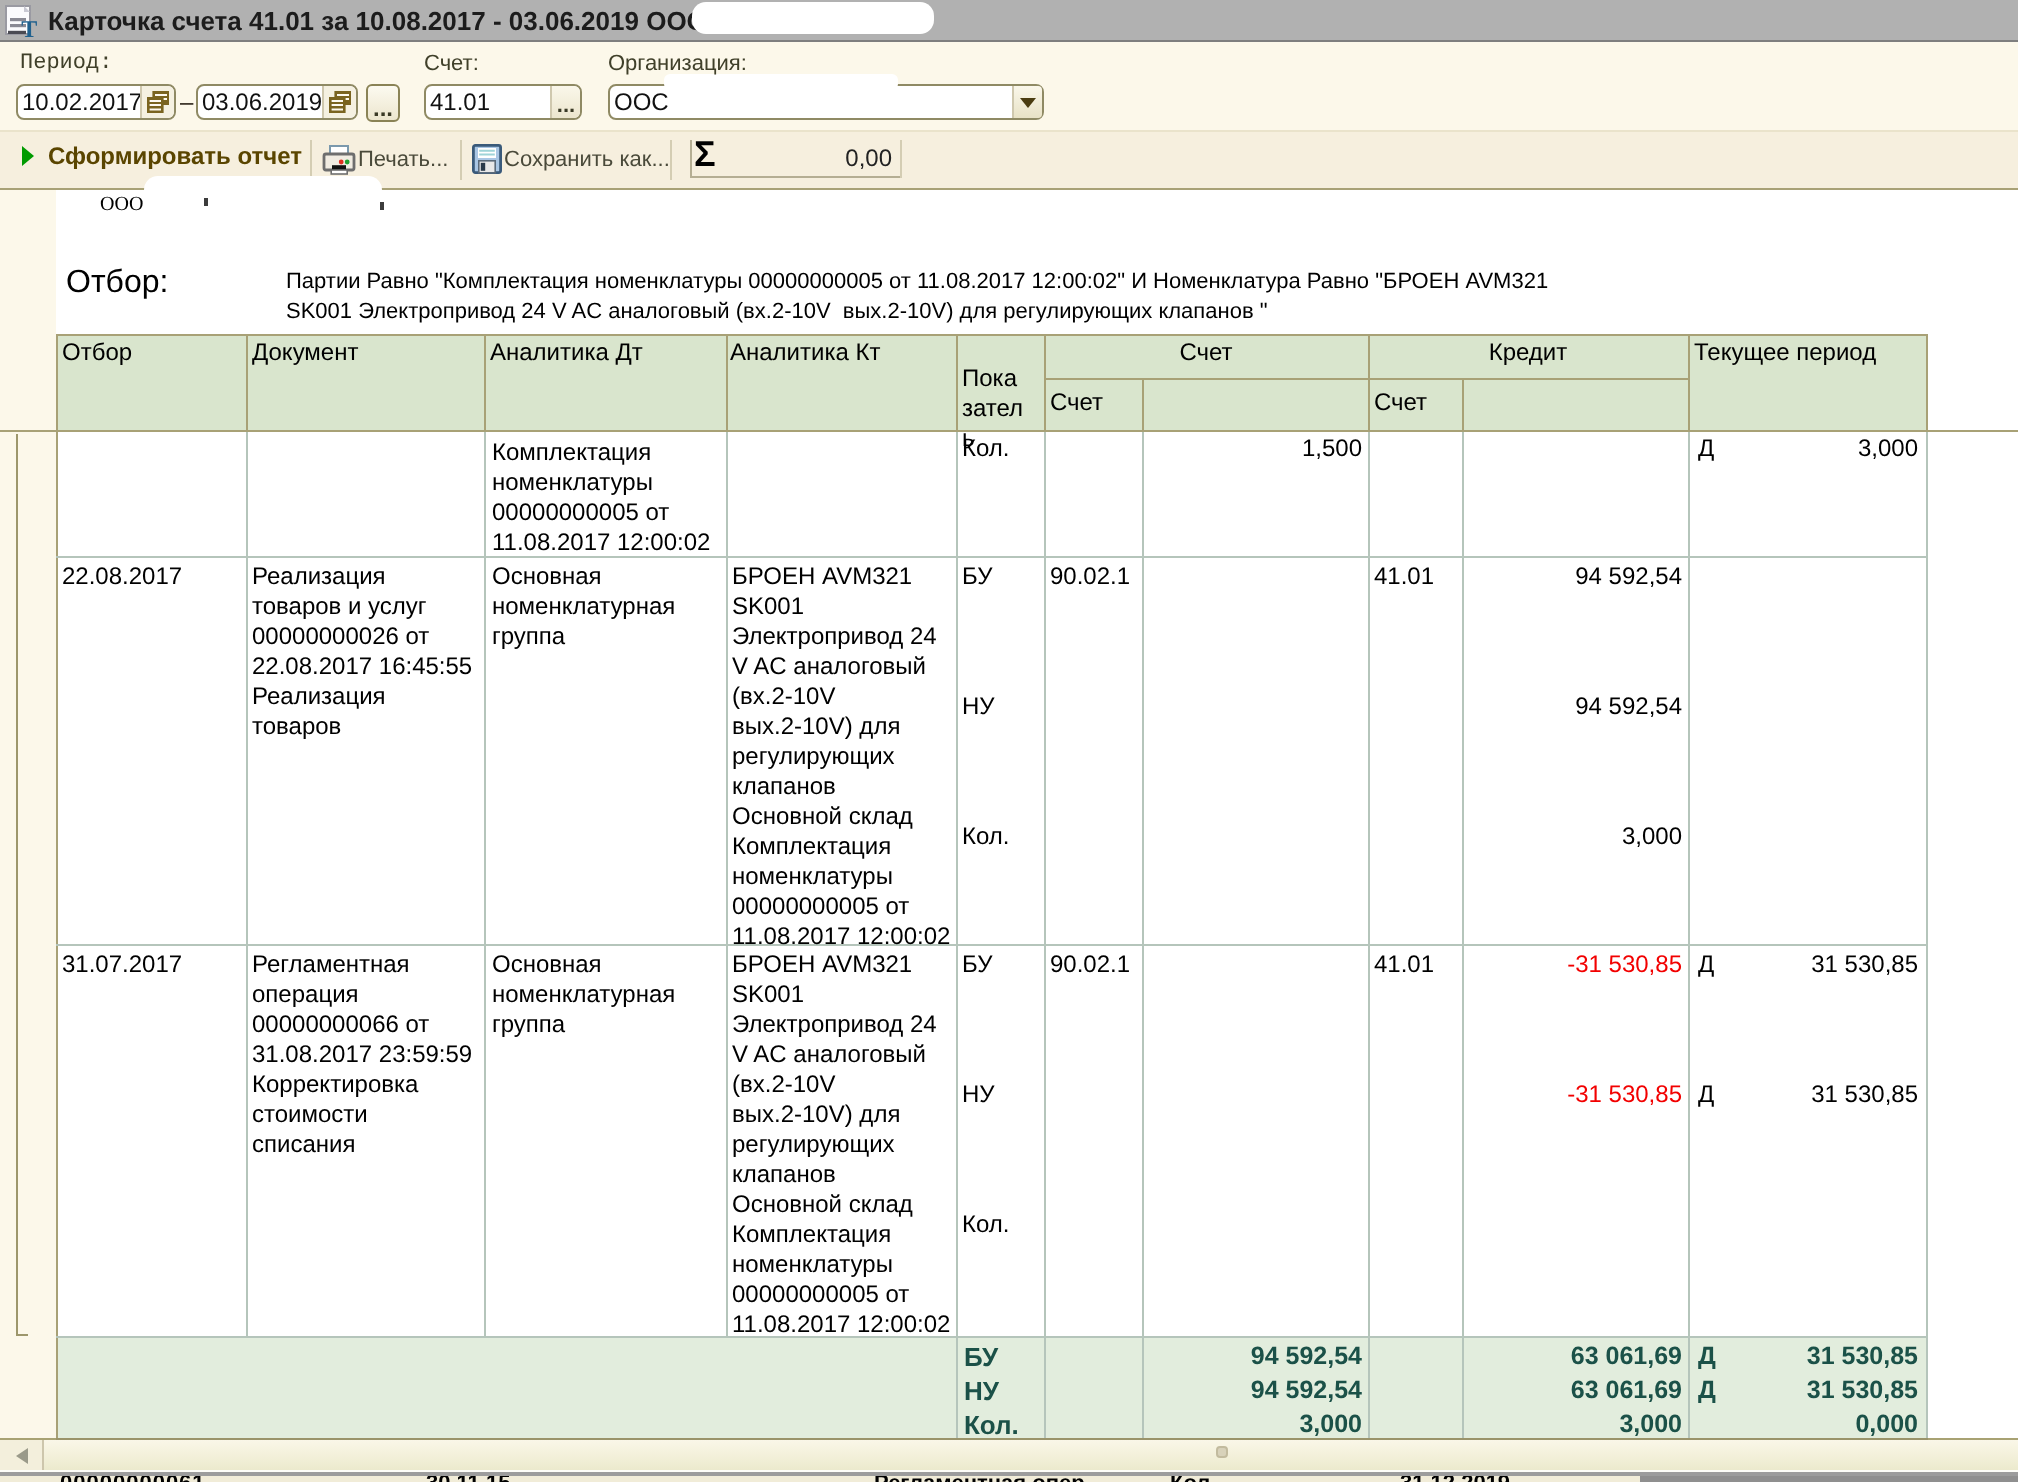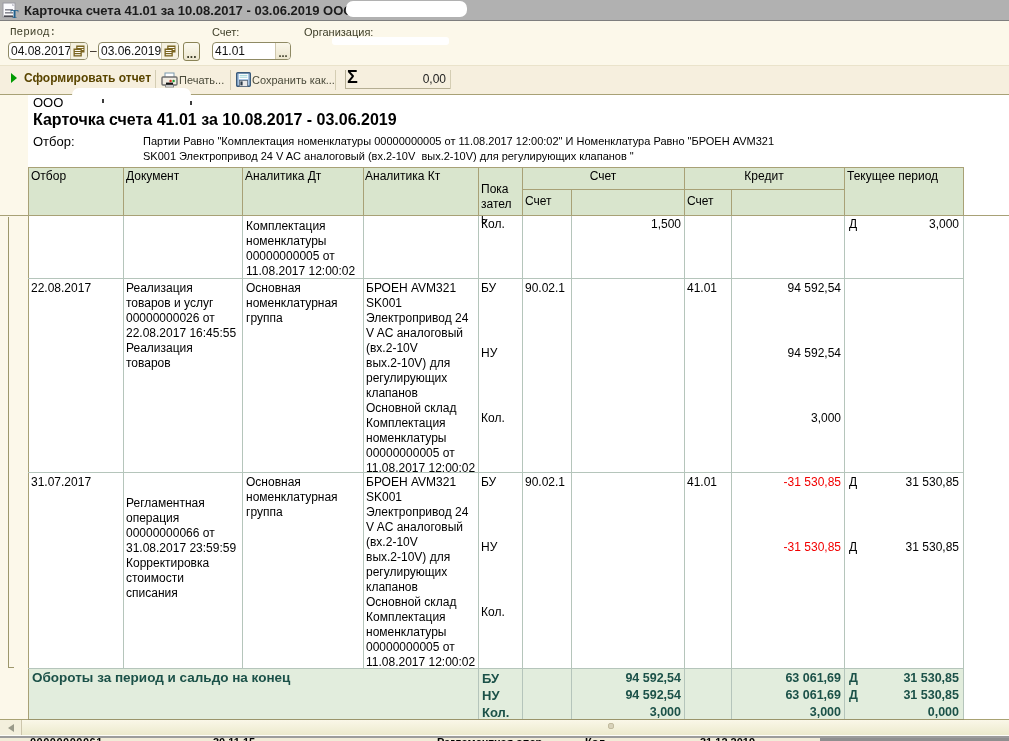--- a/index.html
+++ b/index.html
@@ -31,21 +31,21 @@
  <text x="8.6" y="16.4" font-family="Liberation Serif,serif" font-size="12" font-weight="bold" fill="#20618e">T</text>
 </svg>
 <div class="t" style="left:24px;top:3px;font-weight:bold;font-size:13px;color:#1c1c1c;">Карточка счета 41.01 за 10.08.2017 - 03.06.2019 ООО</div>
 <div class="ab" style="left:346px;top:1px;width:121px;height:16px;background:#fff;border-radius:7px;"></div>
 
 <div class="t" style="left:10px;top:25px;color:#40402a;font-size:11px;z-index:3;font-family:Liberation Mono, monospace;">Период:</div>
 <div class="t" style="left:212px;top:25px;color:#40402a;font-size:11px;z-index:3;">Счет:</div>
 <div class="t" style="left:304px;top:25px;color:#40402a;font-size:11px;z-index:3;">Организация:</div>
 
 <div class="fld" style="left:8px;width:78px;">
-      <span class="tx">04.08.2017</span>
+      <span class="tx">10.02.2017</span>
  <span class="ab" style="right:0;top:0;width:16px;height:16px;background:#f5f1e1;border-left:1px solid #cfc8ae;border-radius:0 3px 3px 0;">
  <svg width="12" height="12" style="position:absolute;left:2px;top:2px;" viewBox="0 0 12 12">
  <rect x="3.2" y="0.5" width="8.3" height="7" fill="#7a6420"></rect>
  <path d="M4.5 2.5 H10.5 M4.5 4.5 H10.5" stroke="#fdfaf0" stroke-width="1"></path>
  <rect x="0.5" y="3.5" width="8.3" height="8" fill="#7a6420"></rect>
  <path d="M1.8 5.5 H7.5 M1.8 7.5 H7.5 M1.8 9.7 H7.5" stroke="#fdfaf0" stroke-width="1"></path>
         </svg>
       </span>
     </div>
 <div class="t" style="left:90px;top:44px;color:#2a2218;">–</div>
@@ -57,20 +57,26 @@
  <path d="M4.5 2.5 H10.5 M4.5 4.5 H10.5" stroke="#fdfaf0" stroke-width="1"></path>
  <rect x="0.5" y="3.5" width="8.3" height="8" fill="#7a6420"></rect>
  <path d="M1.8 5.5 H7.5 M1.8 7.5 H7.5 M1.8 9.7 H7.5" stroke="#fdfaf0" stroke-width="1"></path>
         </svg>
       </span>
     </div>
 <div class="btn3" style="left:183px;top:42px;width:15px;height:17px;line-height:23px;background:linear-gradient(#fcfaf0,#ece6ce);border-color:#8a8356;color:#3a3a26;font-weight:bold;">...</div>
 <div class="fld" style="left:212px;width:77px;">
       <span class="tx">41.01</span>
  <span class="ab" style="right:0;top:0;width:14px;height:16px;background:linear-gradient(#faf7ea,#ece6ce);border-left:1px solid #cfc8ae;border-radius:0 3px 3px 0;color:#3a3a26;font-size:11px;font-weight:bold;text-align:center;line-height:21px;">...</span>
+    </div>
+<div class="fld" style="left:304px;width:216px;">
+      <span class="tx">ООС</span>
+ <span class="ab" style="right:0;top:0;width:14px;height:16px;background:linear-gradient(#faf7ea,#e8e2c6);border-left:1px solid #cfc8ae;border-radius:0 2px 2px 0;">
+  <span class="ab" style="left:3px;top:6px;width:0;height:0;border-left:4px solid transparent;border-right:4px solid transparent;border-top:5px solid #4a3c10;"></span>
+      </span>
     </div>
 <div class="ab" style="left:332px;top:37px;width:117px;height:8px;background:#fff;border-radius:3px;"></div>
 
 <div class="ab" style="left:0;top:66px;width:1009px;height:28px;background:#f6efde;"></div>
 <div class="hl" style="left:0;top:65px;width:1009px;background:#eae3cb;"></div>
 <div class="ab" style="left:11px;top:73px;width:0;height:0;border-left:6px solid #009a00;border-top:5.5px solid transparent;border-bottom:5.5px solid transparent;"></div>
 <div class="t" style="left:24px;top:71px;font-weight:bold;font-size:12px;color:#5a4500;">Сформировать отчет</div>
 <div class="sep" style="left:155px;"></div>
 <svg class="ab" style="left:161px;top:72px;" width="17" height="16" viewBox="0 0 17 16">
  <rect x="4" y="1" width="9" height="6" fill="#fff" stroke="#7b99ad" stroke-width="1"></rect>
@@ -94,25 +100,24 @@
 <div class="vl" style="left:345px;top:70px;height:19px;background:#b5ae93;"></div>
 <div class="hl" style="left:345px;top:88px;width:105px;background:#b5ae93;"></div>
 <div class="vl" style="left:450px;top:70px;height:19px;background:#d4cdb3;"></div>
 <div class="t" style="left:347px;top:70px;font-size:18px;font-weight:bold;color:#000;">Σ</div>
 <div class="t r" style="left:360px;top:72px;width:86px;color:#222;">0,00</div>
 <div class="hl" style="left:0;top:94px;width:1009px;background:#a8a176;"></div>
 
 <div class="ab" style="left:28px;top:95px;width:981px;height:624px;background:#fff;"></div>
 <div class="ab" style="left:72px;top:88px;width:119px;height:16px;background:#fff;border-radius:7px;"></div>
 
-<div class="t" style="left:33px;top:95px;font-size:13px;">ООО</div>
+<div class="t" style="left:50px;top:95px;font-size:10px;font-family:Liberation Serif, serif;">ООО</div>
 <div class="ab" style="left:102px;top:99px;width:2px;height:4px;background:#3c3c3c;"></div>
 <div class="ab" style="left:190px;top:101px;width:2px;height:4px;background:#3c3c3c;"></div>
-<div class="t" style="left:33px;top:110px;font-weight:bold;font-size:16px;line-height:19px;">Карточка счета 41.01 за 10.08.2017 - 03.06.2019</div>
-<div class="t" style="left:33px;top:134px;font-size:13px;">Отбор:</div>
+<div class="t" style="left:33px;top:134px;font-size:16px;">Отбор:</div>
 <div class="t" style="left:143px;top:134px;font-size:11px;">Партии Равно "Комплектация номенклатуры 00000000005 от 11.08.2017 12:00:02" И Номенклатура Равно "БРОЕН AVM321<br>SK001 Электропривод 24 V AC аналоговый (вх.2-10V  вых.2-10V) для регулирующих клапанов "</div>
 
 <div class="ab" style="left:28px;top:168px;width:935px;height:48px;background:#d9e5cd;"></div>
 
 <div class="ab" style="left:28px;top:668px;width:935px;height:51px;background:#e2eddd;"></div>
 
 <div class="hl ol" style="left:28px;top:167px;width:936px;"></div>
 <div class="hl ol" style="left:0;top:215px;width:1009px;"></div>
 <div class="hl ol" style="left:522px;top:189px;width:322px;"></div>
 <div class="vl ol" style="left:28px;top:167px;height:552px;"></div>
@@ -170,36 +175,35 @@
 <div class="t" style="left:481px;top:281px;">БУ</div>
 <div class="t" style="left:481px;top:346px;">НУ</div>
 <div class="t" style="left:481px;top:411px;">Кол.</div>
 <div class="t" style="left:525px;top:281px;">90.02.1</div>
 <div class="t" style="left:687px;top:281px;">41.01</div>
 <div class="t r" style="left:731px;top:281px;width:110px;">94 592,54</div>
 <div class="t r" style="left:731px;top:346px;width:110px;">94 592,54</div>
 <div class="t r" style="left:731px;top:411px;width:110px;">3,000</div>
 
 <div class="t" style="left:31px;top:475px;">31.07.2017</div>
-<div class="t" style="left:126px;top:475px;margin-top:21px;">Регламентная<br>операция<br>00000000066 от<br>31.08.2017 23:59:59<br>Корректировка<br>стоимости<br>списания</div>
+<div class="t" style="left:126px;top:475px;">Регламентная<br>операция<br>00000000066 от<br>31.08.2017 23:59:59<br>Корректировка<br>стоимости<br>списания</div>
 <div class="t" style="left:246px;top:475px;">Основная<br>номенклатурная<br>группа</div>
 <div class="t" style="left:366px;top:475px;">БРОЕН AVM321<br>SK001<br>Электропривод 24<br>V AC аналоговый<br>(вх.2-10V<br>вых.2-10V) для<br>регулирующих<br>клапанов<br>Основной склад<br>Комплектация<br>номенклатуры<br>00000000005 от<br>11.08.2017 12:00:02</div>
 <div class="t" style="left:481px;top:475px;">БУ</div>
 <div class="t" style="left:481px;top:540px;">НУ</div>
 <div class="t" style="left:481px;top:605px;">Кол.</div>
 <div class="t" style="left:525px;top:475px;">90.02.1</div>
 <div class="t" style="left:687px;top:475px;">41.01</div>
 <div class="t r red" style="left:731px;top:475px;width:110px;">-31 530,85</div>
 <div class="t r red" style="left:731px;top:540px;width:110px;">-31 530,85</div>
 <div class="t" style="left:849px;top:475px;">Д</div>
 <div class="t r" style="left:844px;top:475px;width:115px;">31 530,85</div>
 <div class="t" style="left:849px;top:540px;">Д</div>
 <div class="t r" style="left:844px;top:540px;width:115px;">31 530,85</div>
 
-<div class="t grn" style="left:32px;top:670px;font-size:13.5px;">Обороты за период и сальдо на конец</div>
 <div class="t grn" style="left:482px;top:670px;line-height:17px;font-size:13px;">БУ<br>НУ<br>Кол.</div>
 <div class="t grn r" style="left:571px;top:670px;width:110px;line-height:17px;font-size:12.5px;">94 592,54<br>94 592,54<br>3,000</div>
 <div class="t grn r" style="left:731px;top:670px;width:110px;line-height:17px;font-size:12.5px;">63 061,69<br>63 061,69<br>3,000</div>
 <div class="t grn" style="left:849px;top:670px;line-height:17px;font-size:12.5px;">Д<br>Д</div>
 <div class="t grn r" style="left:844px;top:670px;width:115px;line-height:17px;font-size:12.5px;">31 530,85<br>31 530,85<br>0,000</div>
 
 <div class="ab" style="left:0;top:720px;width:1009px;height:15px;background:linear-gradient(#faf7e8,#eceacd);"></div>
 <div class="hl" style="left:0;top:735px;width:1009px;background:#fdfdf8;"></div>
 <div class="ab" style="left:0;top:720px;width:21px;height:15px;background:#f3efdc;border-right:1px solid #cdc6ac;"></div>
 <div class="ab" style="left:8px;top:724px;width:0;height:0;border-right:6px solid #9a9a8a;border-top:4.5px solid transparent;border-bottom:4.5px solid transparent;"></div>

